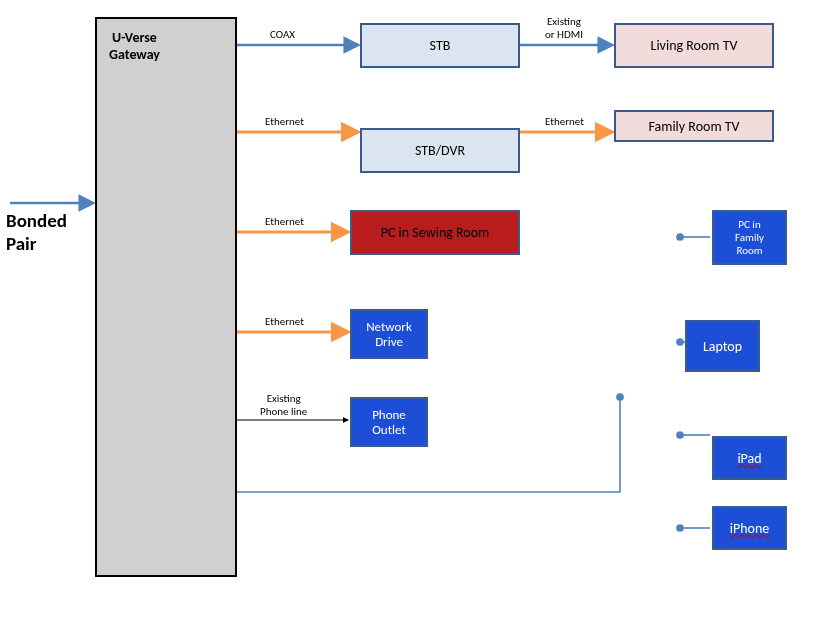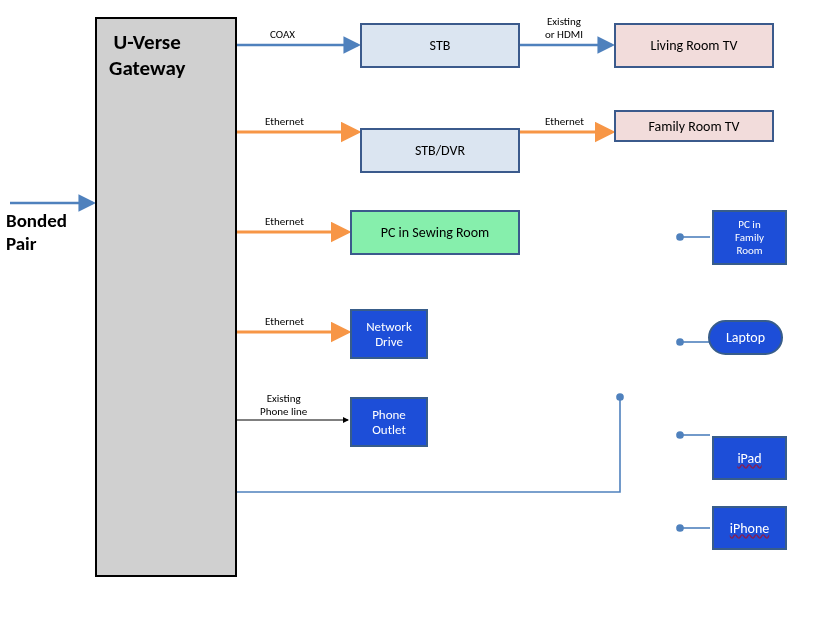--- a/index.html
+++ b/index.html
@@ -20,25 +20,25 @@
     text-align: center;
     font-size: 14px;
   }
   .gateway {
     background: #d0d0d0;
     border-color: #000;
     align-items: flex-start;
     justify-content: flex-start;
     padding: 10px 12px;
     font-weight: bold;
-    font-size: 21px;
+    font-size: 14px;
   }
   .stb { background: #dbe5f1; }
   .tv { background: #f2dcdb; }
-  .pc { background: #86efac; }
+  .pc { background: #b91c1c; }
   .dev { background: #1d4ed8; color: #fff; border-color: #385d8a; }
   .label {
     position: absolute;
     font-size: 11px;
     text-align: center;
     white-space: pre;
   }
   .bonded {
     font-weight: bold;
     font-size: 19px;
@@ -137,21 +137,21 @@
 <div class="node dev" style="left:350px; top:397px; width:78px; height:50px; font-size:13px;">
   <span style="white-space:pre;">Phone
 Outlet</span>
 </div>
 
 <div class="node dev" style="left:712px; top:210px; width:75px; height:55px; font-size:11px;">
   <span style="white-space:pre;">PC in
 Family
 Room</span>
 </div>
-<div class="node dev" style="left:708px; top:320px; width:75px; height:35px;border-radius:19px;">
+<div class="node dev" style="left:685px; top:320px; width:75px; height:52px;">
   <span>Laptop</span>
 </div>
 <div class="node dev" style="left:712px; top:436px; width:75px; height:44px;">
   <span class="underline">iPad</span>
 </div>
 <div class="node dev" style="left:712px; top:506px; width:75px; height:44px;">
   <span class="underline">iPhone</span>
 </div>
 
 </body></html>

